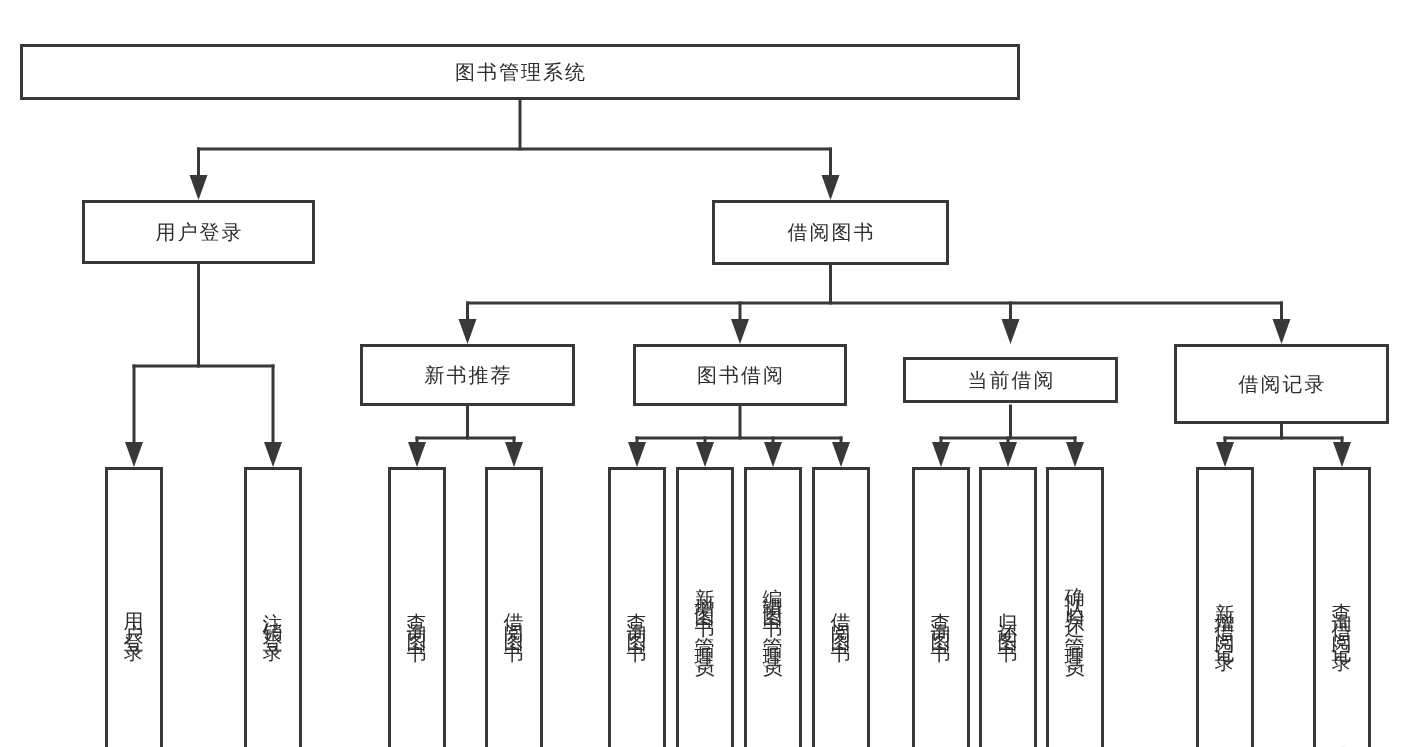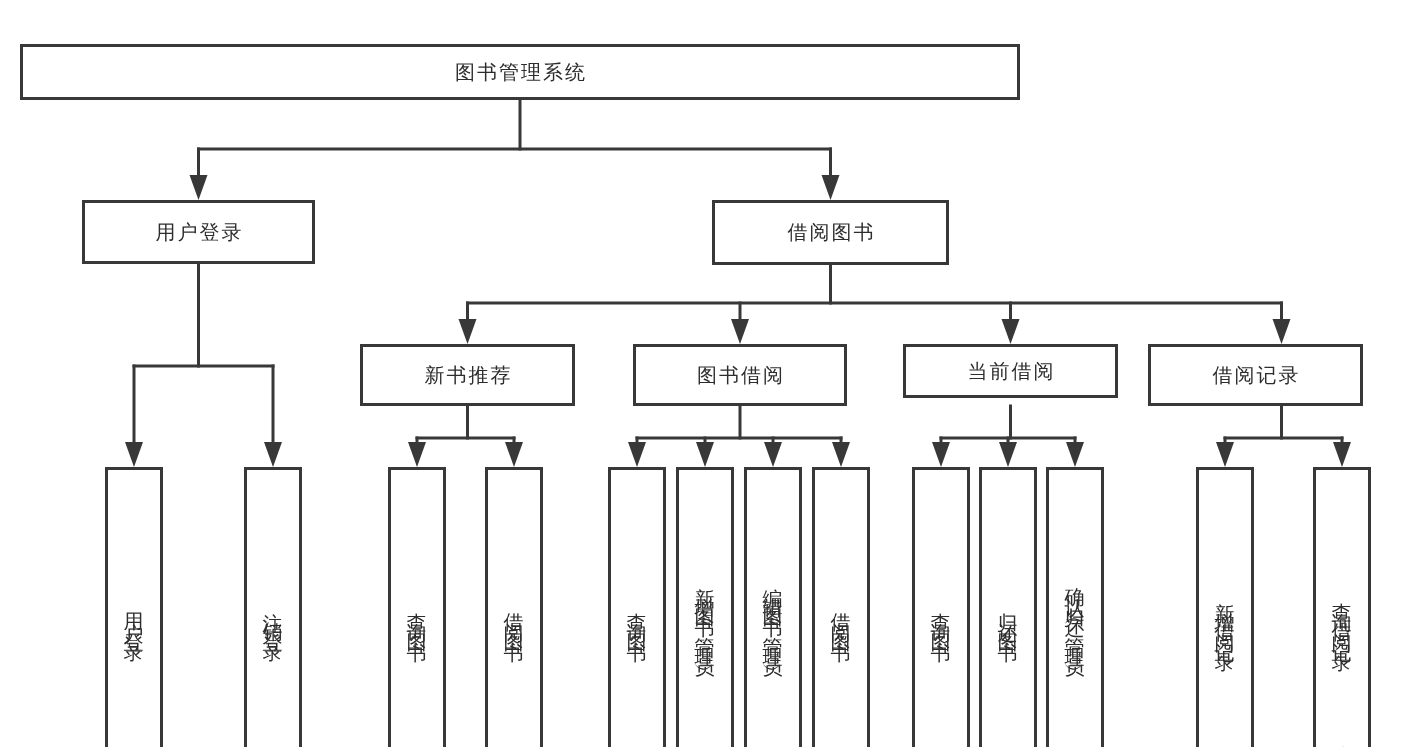--- a/index.html
+++ b/index.html
@@ -119,24 +119,24 @@
   <div class="box h" style="left:712px;top:169px;width:237px;height:65px">
     <span class="lbl">借阅图书</span>
   </div>
 
   <div class="box h" style="left:633px;top:313px;width:214px;height:62px">
     <span class="lbl">图书借阅</span>
   </div>
   <div class="box h" style="left:360px;top:313px;width:215px;height:62px">
     <span class="lbl">新书推荐</span>
   </div>
-  <div class="box h" style="left:903px;top:313px;width:215px;height:54px">
+  <div class="box h" style="left:903px;top:326px;width:215px;height:46px">
     <span class="lbl">当前借阅</span>
   </div>
-  <div class="box h" style="left:1148px;top:313px;width:215px;height:62px">
+  <div class="box h" style="left:1174px;top:313px;width:215px;height:80px">
     <span class="lbl">借阅记录</span>
   </div>
 
   <div class="box v" style="left:105px;top:436px;width:58px;height:300px">
     <span class="lbl">用户登录</span>
   </div>
   <div class="box v" style="left:244px;top:436px;width:58px;height:300px">
     <span class="lbl">注销登录</span>
   </div>
 

